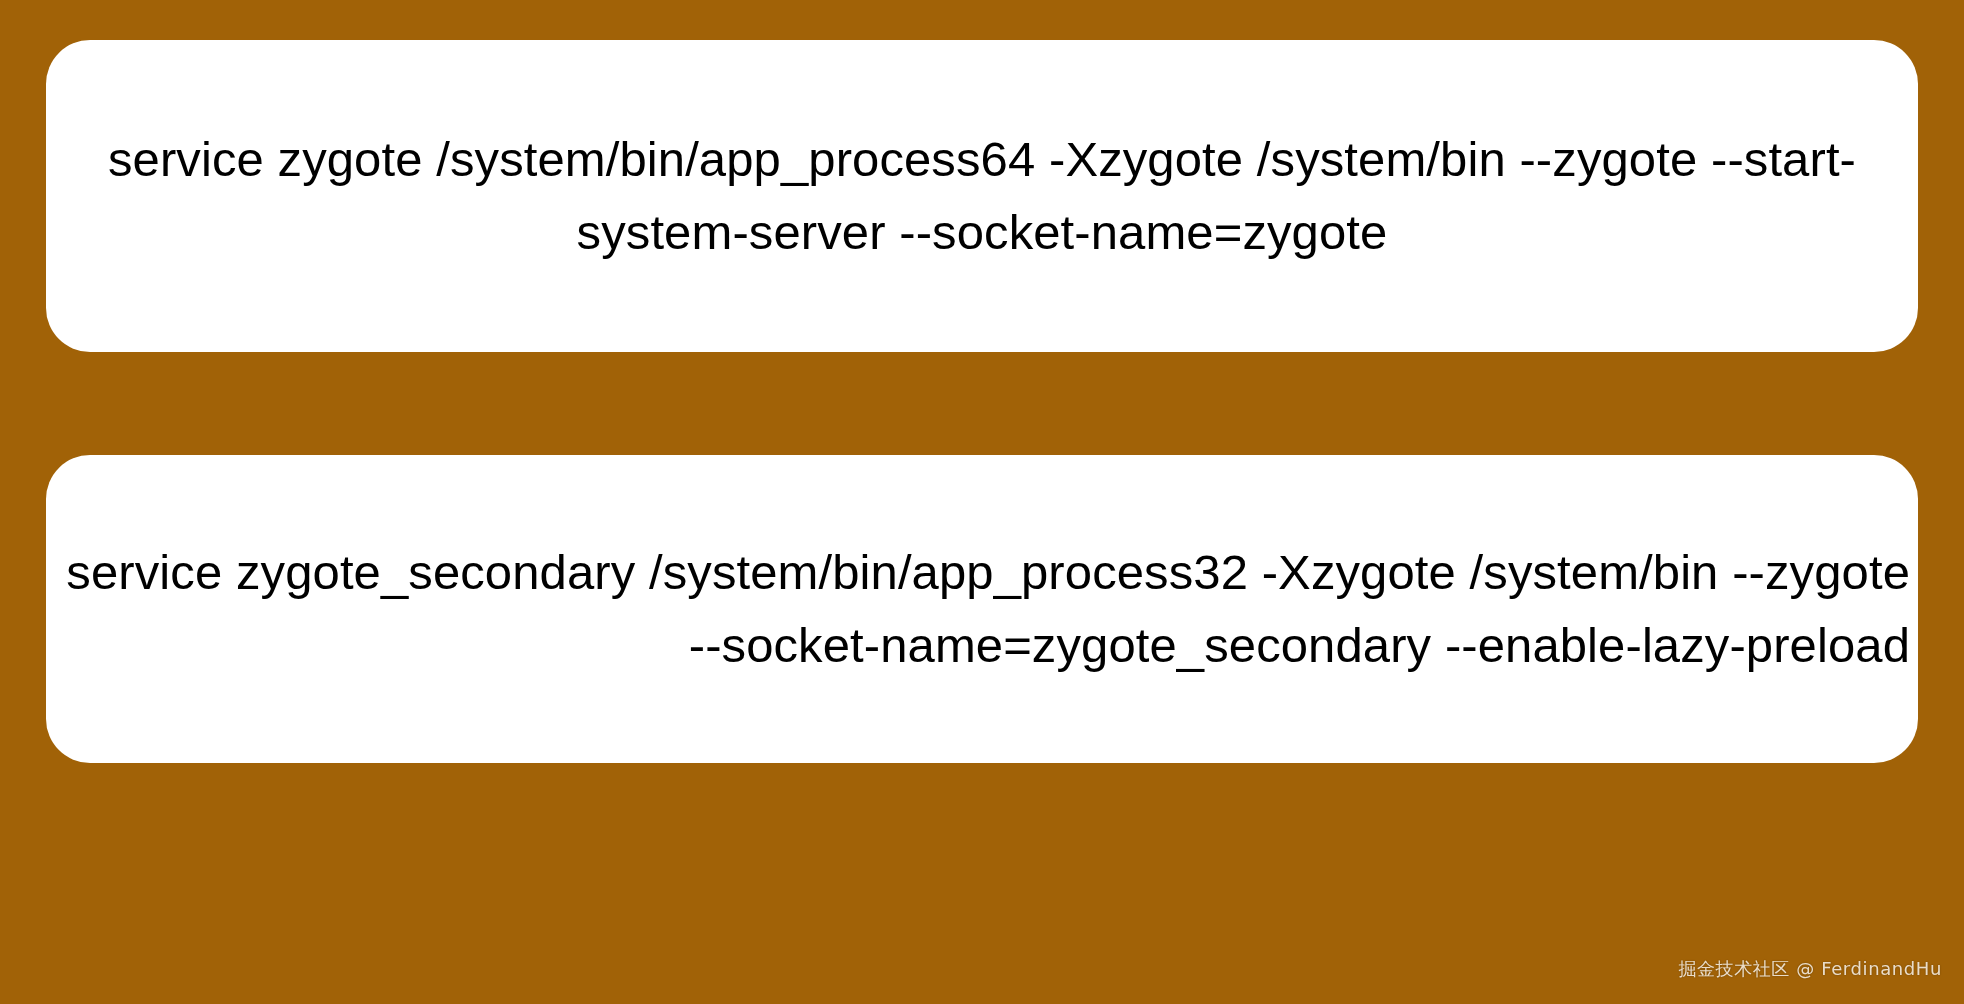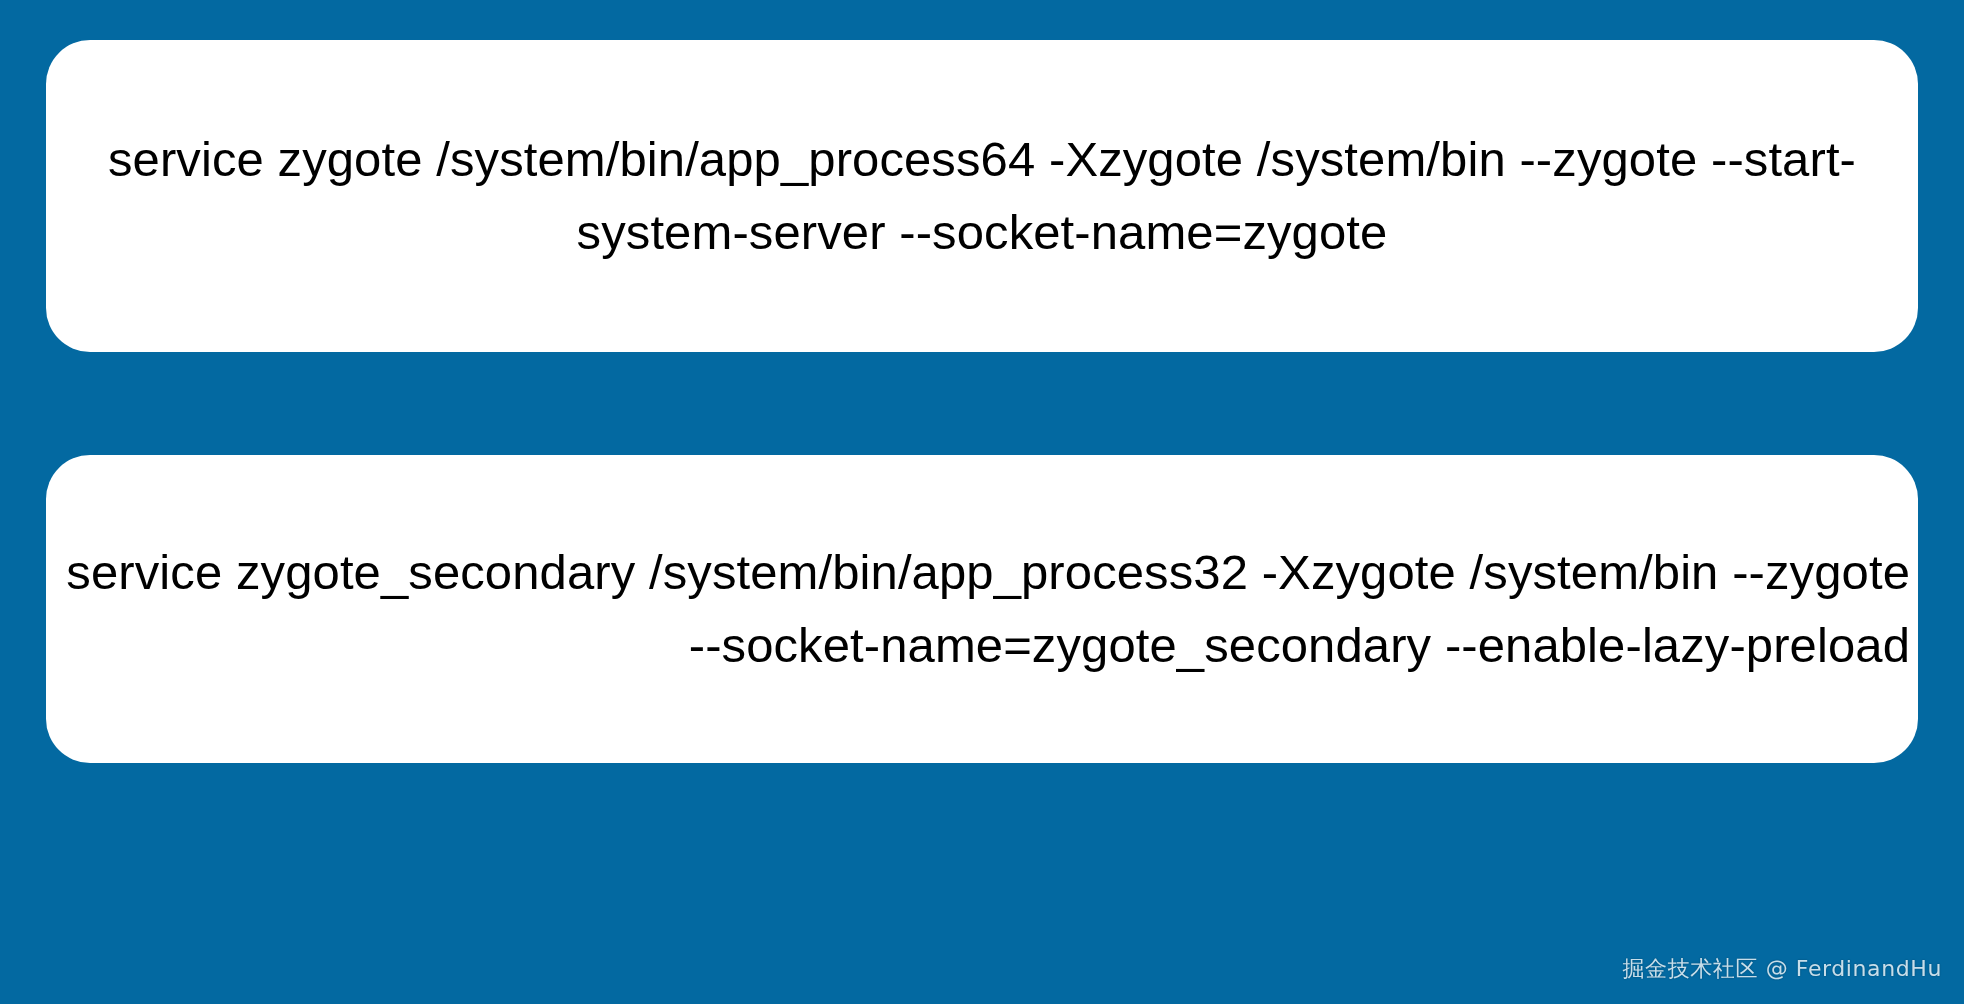--- a/index.html
+++ b/index.html
@@ -11,21 +11,21 @@
     width: 1964px;
     height: 1004px;
     overflow: hidden;
     font-family: "Liberation Sans", sans-serif;
   }
 
   .canvas {
     position: relative;
     width: 1964px;
     height: 1004px;
-    background: #0369a1;
+    background: #a16207;
     box-sizing: border-box;
   }
 
   .card {
     position: absolute;
     background: #ffffff;
     border-radius: 44px;
     display: flex;
     align-items: center;
     justify-content: center;
@@ -67,21 +67,21 @@
     text-align: right;
   }
 
   .watermark {
     position: absolute;
     right: 22px;
     bottom: 22px;
     color: #ffffff;
     opacity: 0.78;
     font-family: "DejaVu Sans", sans-serif;
-    font-size: 22px;
+    font-size: 18px;
     line-height: 26px;
     letter-spacing: 0.6px;
     white-space: nowrap;
     user-select: none;
     text-shadow: 0 0 2px rgba(0,0,0,0.4);
   }
 </style>
 </head>
 <body>
 

